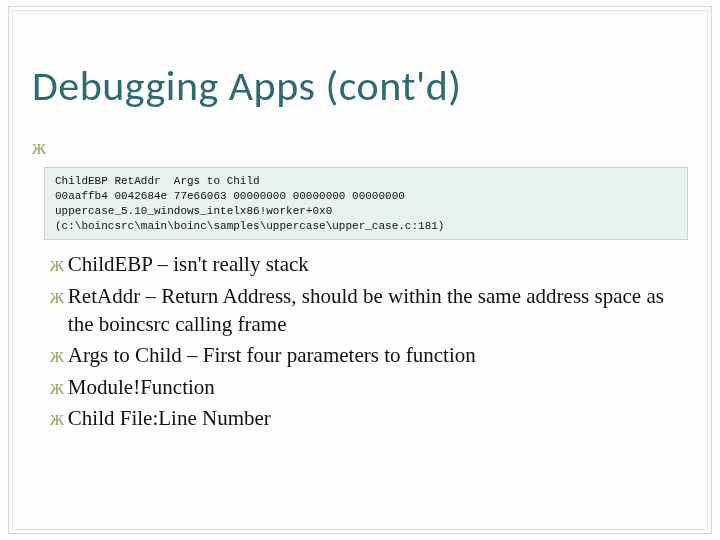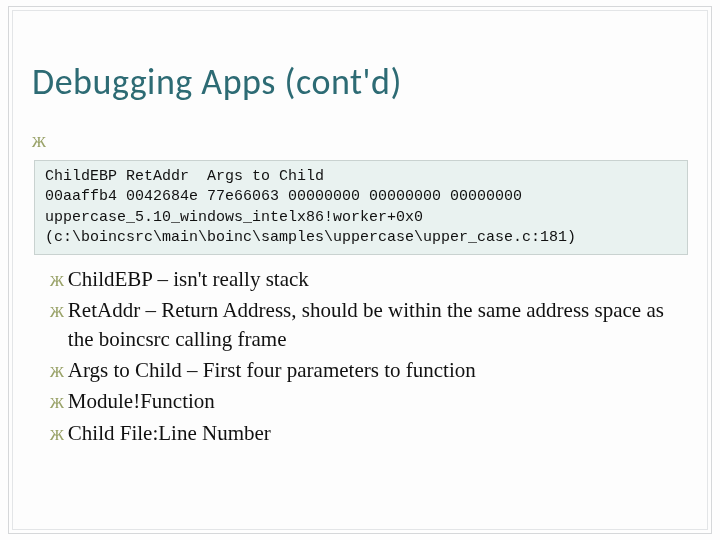--- a/index.html
+++ b/index.html
@@ -20,21 +20,21 @@
     top: 10px; left: 12px; right: 12px; bottom: 10px;
     border: 1px solid #e3e5e7;
   }
   .content {
     position: absolute;
     top: 60px; left: 32px; right: 32px;
   }
   h1 {
     font-family: Calibri, 'Segoe UI', Arial, sans-serif;
     font-weight: 400;
-    font-size: 36px;
+    font-size: 42px;
     color: #2d6b74;
     letter-spacing: 0.5px;
     margin-bottom: 22px;
   }
   .bullet-line {
     display: flex;
     align-items: flex-start;
     font-size: 21px;
     color: #111;
     line-height: 1.35;
@@ -45,24 +45,24 @@
     color: #9aa36a;
     font-size: 20px;
     margin-right: 4px;
     margin-top: 1px;
     flex-shrink: 0;
   }
   .codebox {
     background: #e9f2f0;
     border: 1px solid #c9d2d0;
     font-family: 'Courier New', Courier, monospace;
-    font-size: 15px;
+    font-size: 11px;
     line-height: 1.35;
     padding: 6px 10px 6px 10px;
-    margin: 6px 0 10px 2px;
+    margin: 6px 0 10px 12px;
     color: #111;
     white-space: pre-wrap;
     word-break: break-all;
   }
   .sub-list {
     padding-left: 18px;
   }
   .sub-list .bullet-line {
     font-size: 21px;
     margin-bottom: 3px;

